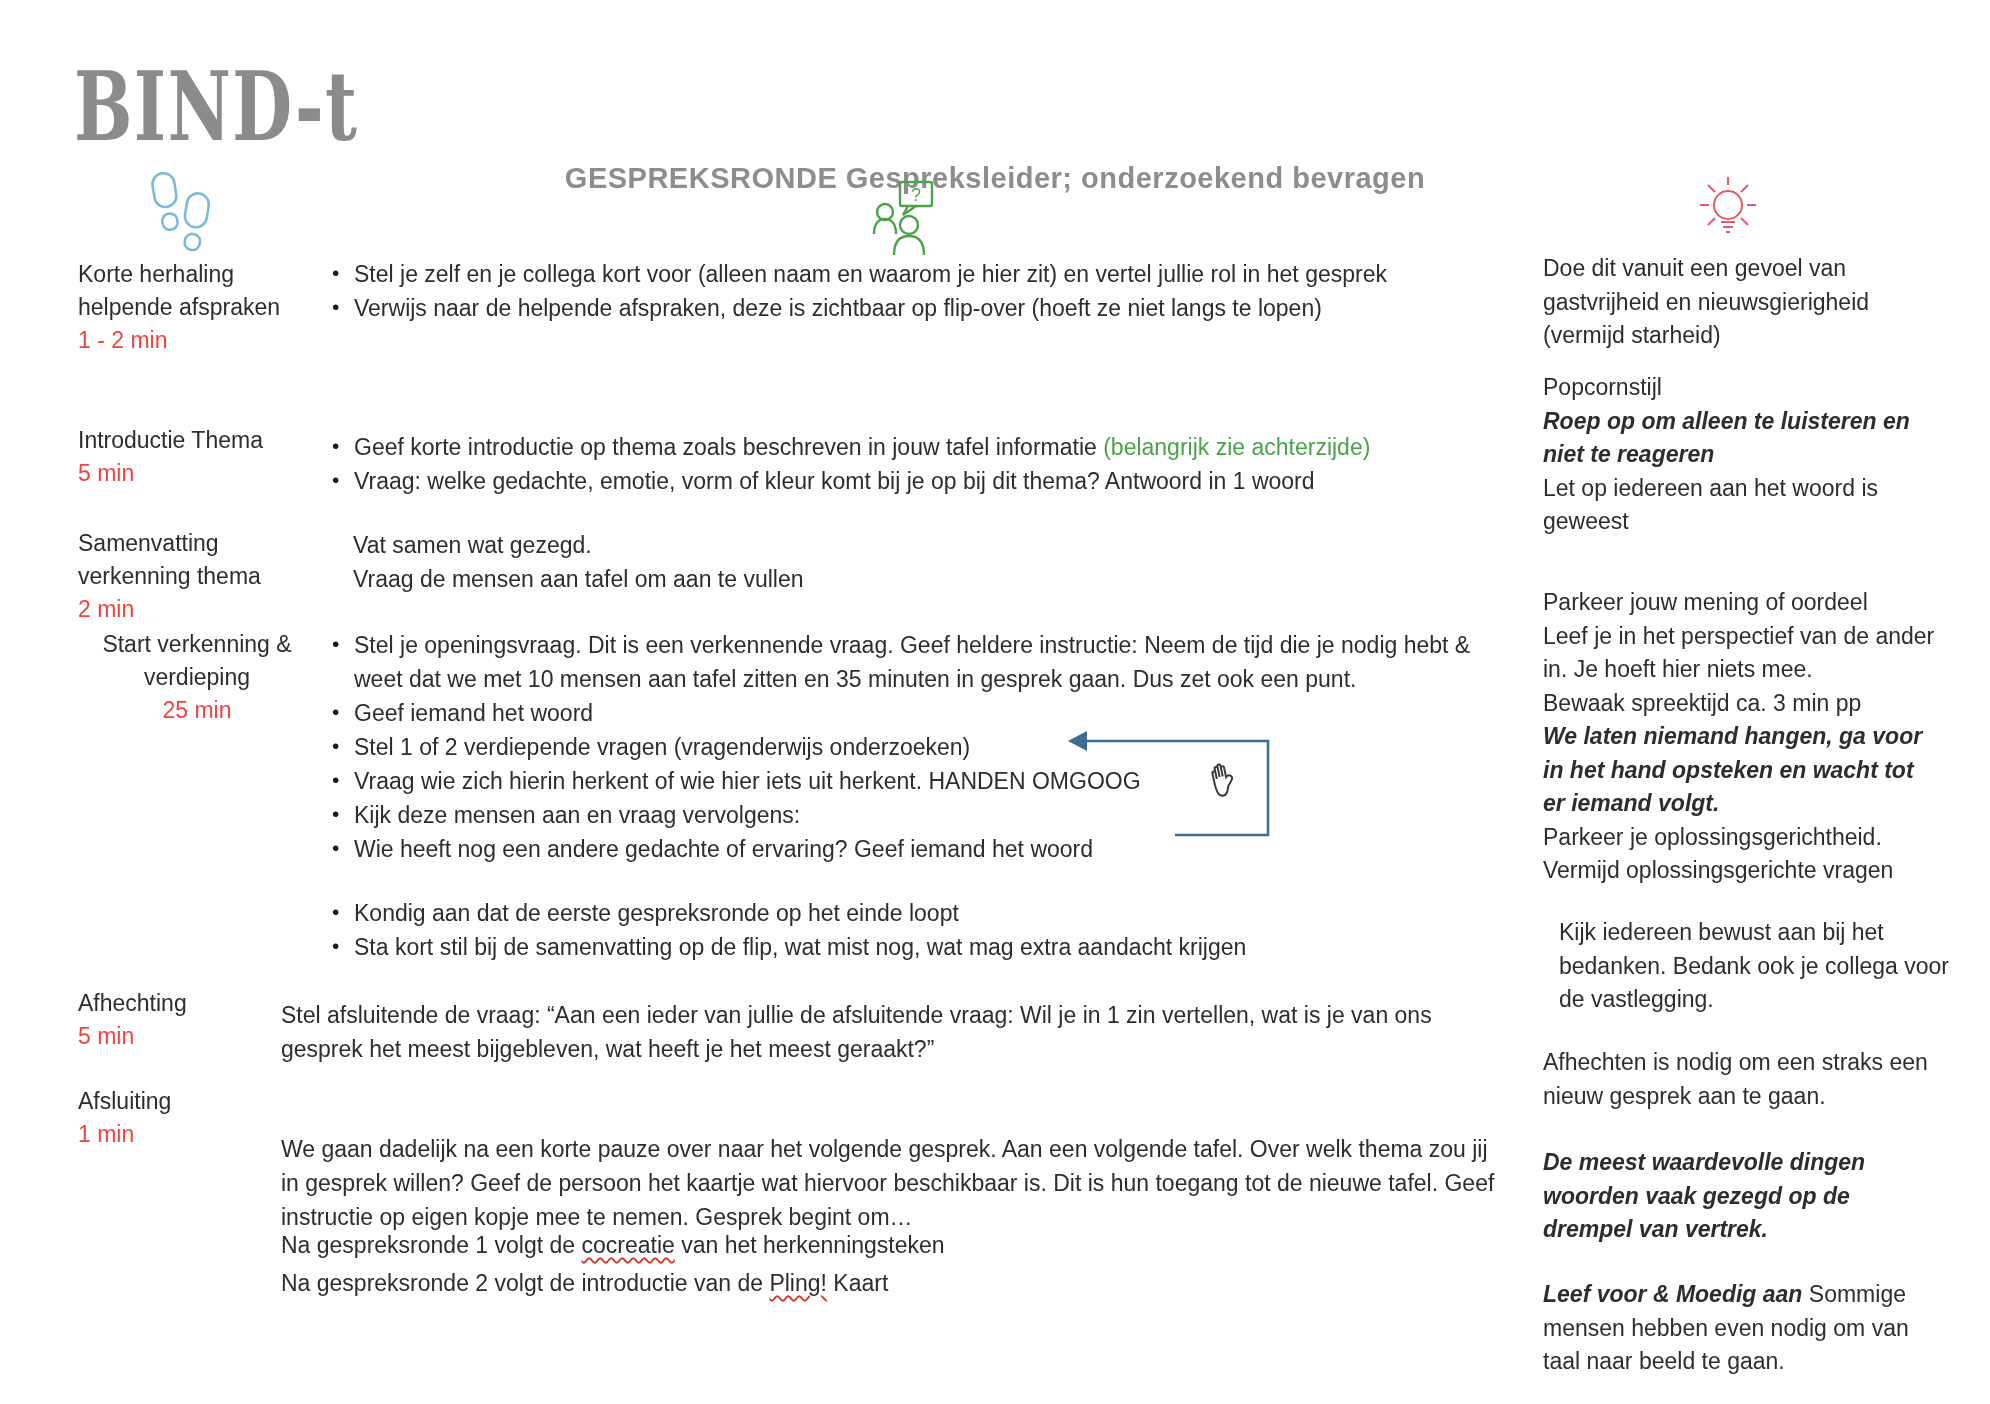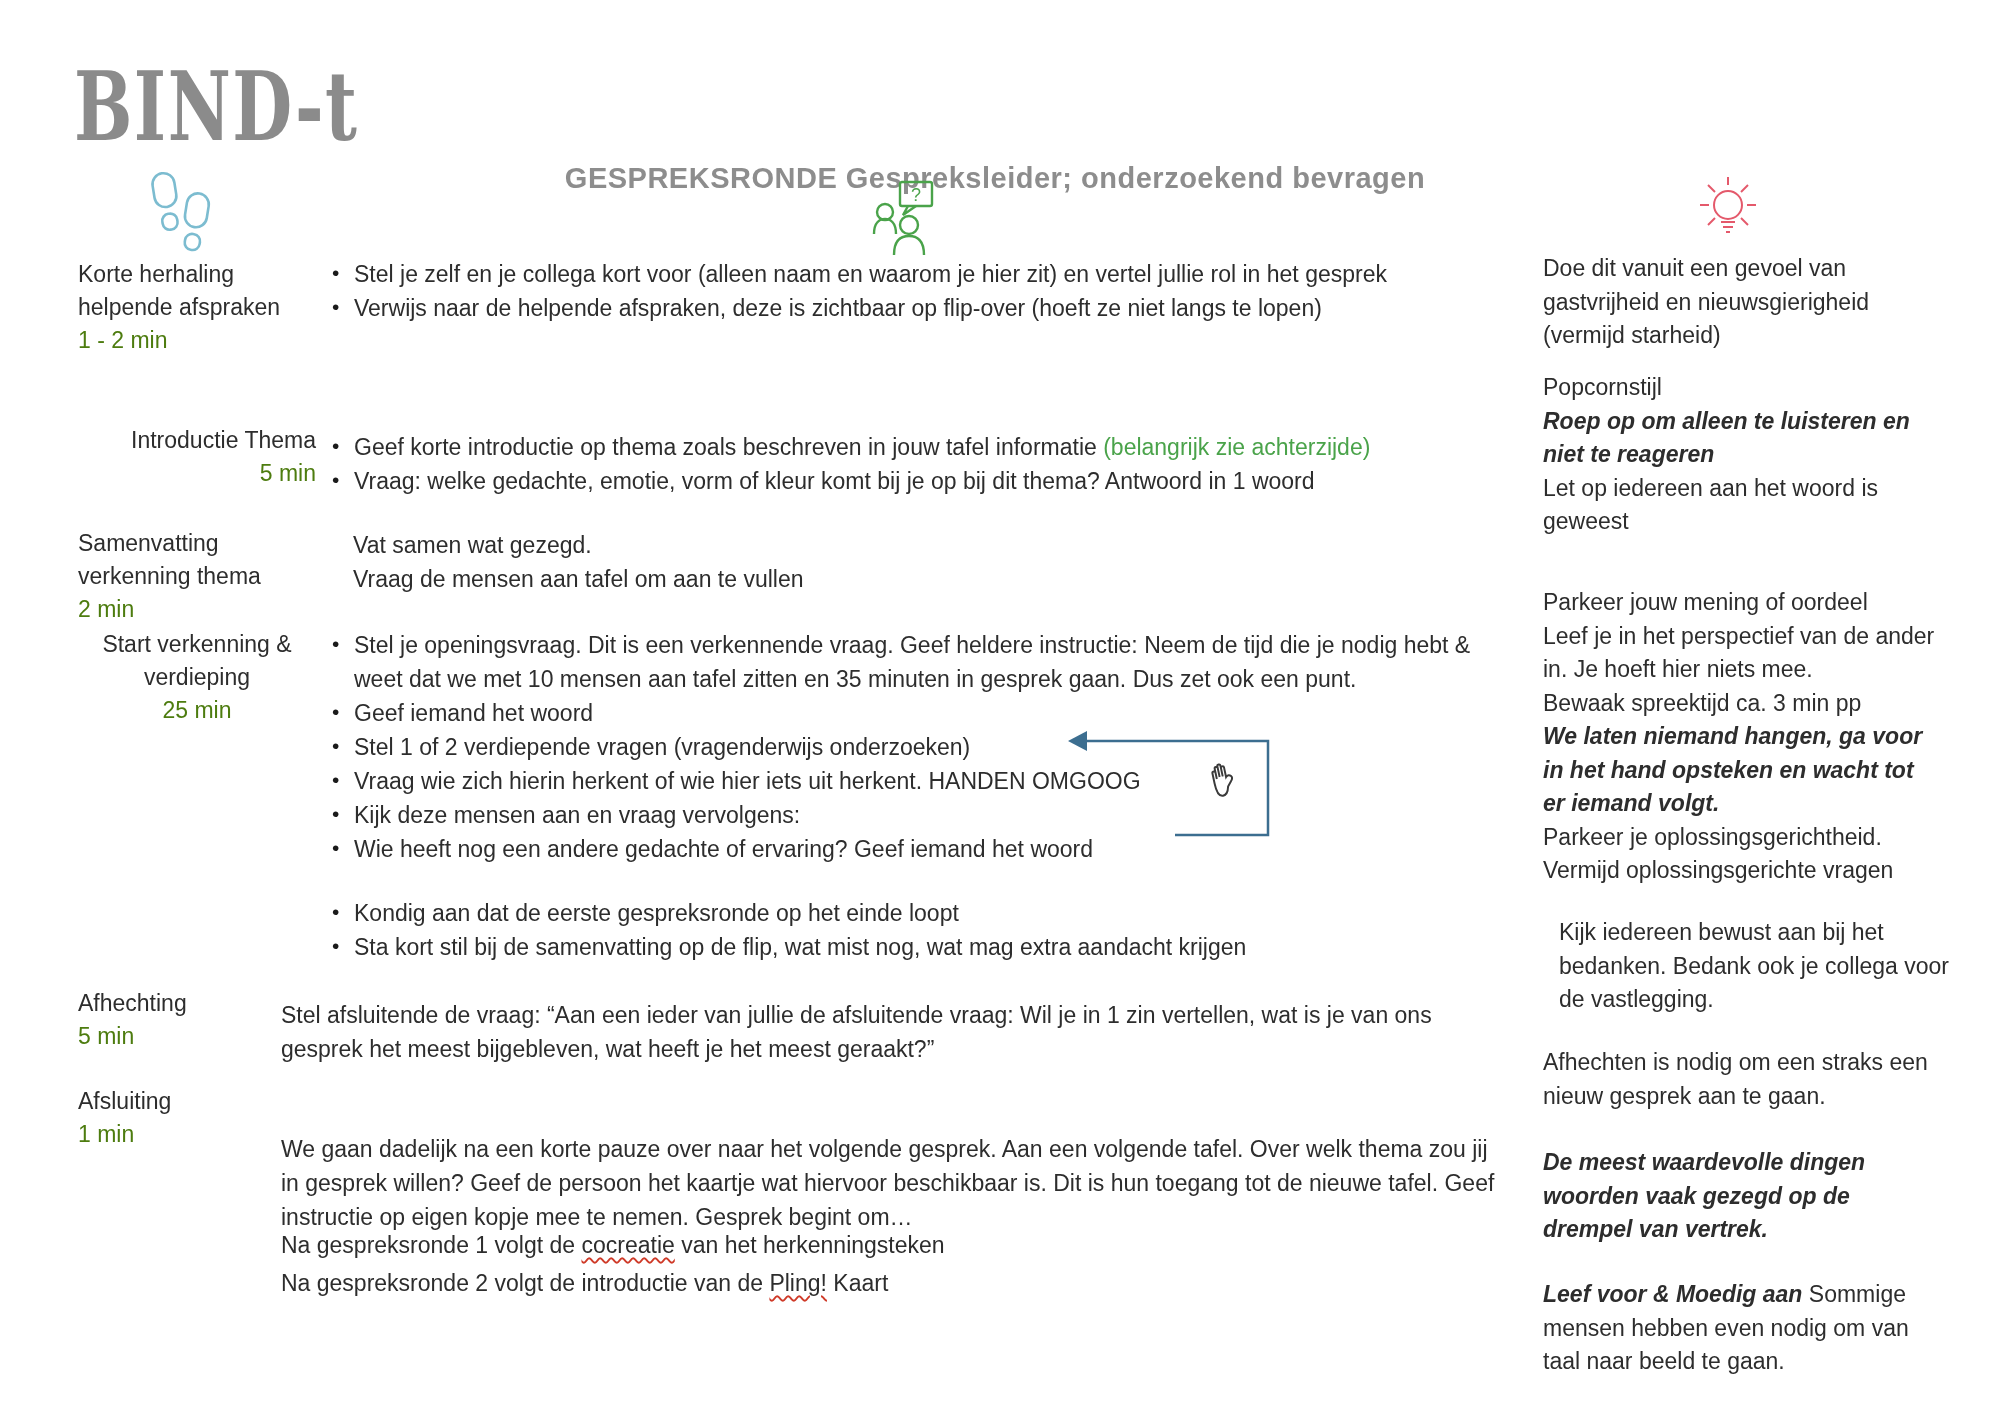--- a/index.html
+++ b/index.html
@@ -12,21 +12,21 @@
     font-family:"DejaVu Serif", serif; font-weight:800; font-size:96px;
     color:#8b8b8b; letter-spacing:2px; transform:scaleX(0.72); transform-origin:left top;
     white-space:nowrap;
   }
   .title {
     position:absolute; top:162px; left:0; width:100%; text-align:center;
     font-size:29px; font-weight:700; color:#8d8d8d; letter-spacing:0.5px;
   }
   .icon { position:absolute; }
   .sched { position:absolute; left:78px; width:238px; font-size:23px; line-height:33px; }
-  .sched .dur { color:#4d7c0f; }
+  .sched .dur { color:#ef4444; }
   .mid { position:absolute; left:330px; width:1185px; font-size:23px; line-height:34px; }
   .mid.noind { left:353px; width:1162px; }
   .bullet { position:relative; padding-left:24px; }
   .bullet::before { content:"\2022"; position:absolute; left:2px; top:-1px; font-size:21px; color:#1a1a1a; }
   .para { position:absolute; left:281px; width:1215px; font-size:23px; line-height:34px; }
   .notes { line-height:38px; }
   .side { position:absolute; left:1543px; width:394px; font-size:23px; line-height:33.5px; }
   .bi { font-weight:700; font-style:italic; }
   .green { color:#4aa34a; }
   .sq {
@@ -82,21 +82,21 @@
       <line x1="50" y1="10" x2="43" y2="17"></line>
       <line x1="10" y1="50" x2="17" y2="43"></line>
       <line x1="50" y1="50" x2="43" y2="43"></line>
     </svg>
   </span>
 
   <div class="sched" style="top:258px;">
     <div>Korte herhaling helpende afspraken</div>
     <div class="dur">1 - 2 min</div>
   </div>
-  <div class="sched" style="top:424px;text-align:right;">
+  <div class="sched" style="top:424px;">
     <div>Introductie Thema</div>
     <div class="dur">5 min</div>
   </div>
   <div class="sched" style="top:527px;">
     <div>Samenvatting verkenning thema</div>
     <div class="dur">2 min</div>
   </div>
   <div class="sched" style="top:628px;text-align:center;">
     <div>Start verkenning &amp; verdieping</div>
     <div class="dur">25 min</div>

